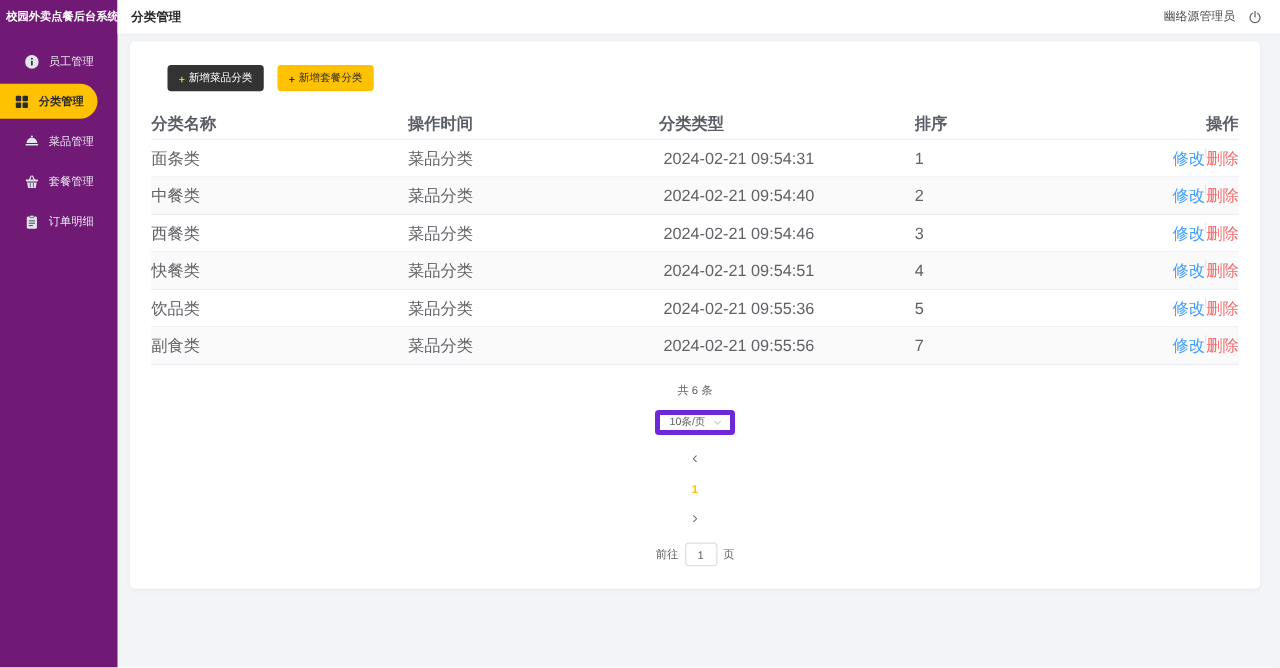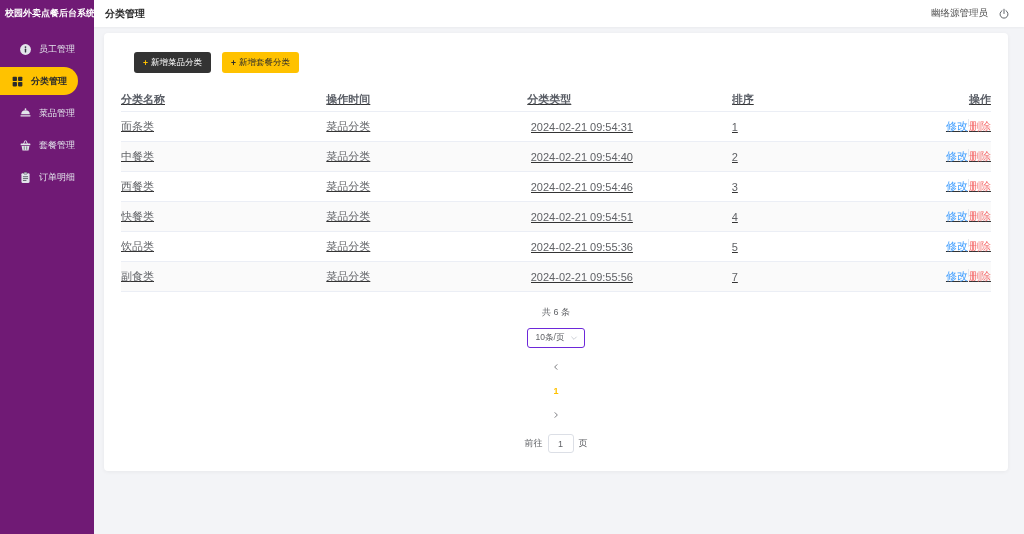--- a/index.html
+++ b/index.html
@@ -54,21 +54,21 @@
     height:21px; padding:0 9px; border:none; border-radius:3px;
     font-size:8.5px; display:inline-flex; align-items:center; gap:3px; cursor:pointer;
     font-family:inherit;
   }
   .btn-dark { background:#333333; color:#fff; }
   .btn-dark .plus { color:var(--accent); font-weight:bold; }
   .btn-yellow { background:var(--accent); color:#2b2b2b; }
   .btn-yellow .plus { color:#2b2b2b; font-weight:bold; }
 
   
-  .table { margin:0 0 0 0; font-size:11px;text-decoration:underline; }
+  .table { margin:0 0 0 0; font-size:13px; }
   .thead, .trow { display:flex; align-items:center; border-bottom:1px solid #EBEEF5; }
   .thead { height:25px; color:#5a5e66; font-weight:bold; }
   .trow { height:30px; color:#606266; }
   .trow.striped { background:#FAFAFA; }
   .cell { padding-right:6px; overflow:hidden; white-space:nowrap; }
   .c1 { width:23.6%; }
   .c2 { width:23.5%; }
   .c3 { width:23.1%; }
   .c4 { width:22.2%; }
   .c5 { width:7.6%; text-align:right; padding-right:0; }
@@ -77,21 +77,21 @@
   .link.edit { color:var(--edit); }
   .link.delete { color:var(--del); }
   .sep { width:1px; height:8px; background:#E4E7ED; display:inline-block; }
 
   
   .pagination {
     margin-top:14px; display:flex; justify-content:center; align-items:center;
     gap:9px; font-size:9px; color:#606266;flex-direction:column;
   }
   .page-size {
-    height:20px; border:1px solid #6d28d9; border-radius:3px;
+    height:20px; border:4px solid #6d28d9; border-radius:3px;
     display:inline-flex; align-items:center; gap:6px; padding:0 6px 0 8px;
     font-size:8.5px; color:#606266; cursor:pointer; background:#fff;
   }
   .caret { width:8px; height:8px; color:#C0C4CC; display:inline-flex; }
   .caret svg, .pg-arrow svg { width:8px; height:8px; }
   .pg-arrow { width:14px; height:20px; display:inline-flex; align-items:center; justify-content:center; color:#606266; cursor:pointer; }
   .pg-current { color:var(--accent); font-weight:bold; padding:0 2px; cursor:pointer; }
   .goto { display:inline-flex; align-items:center; gap:5px; }
   .goto-input {
     width:26px; height:19px; border:1px solid #DCDFE6; border-radius:3px;

